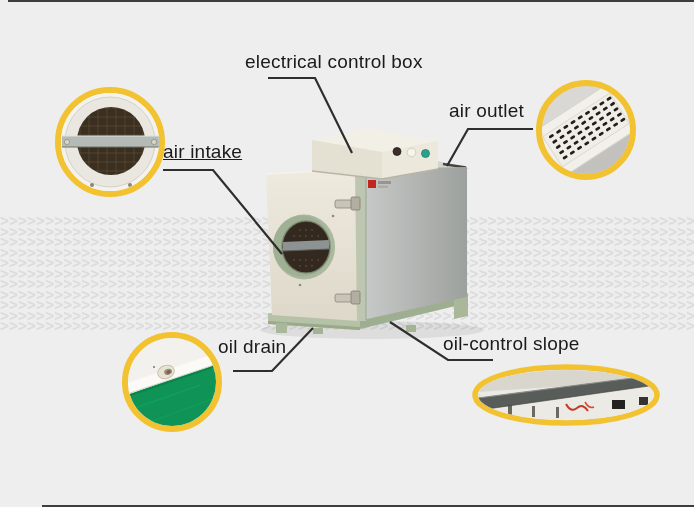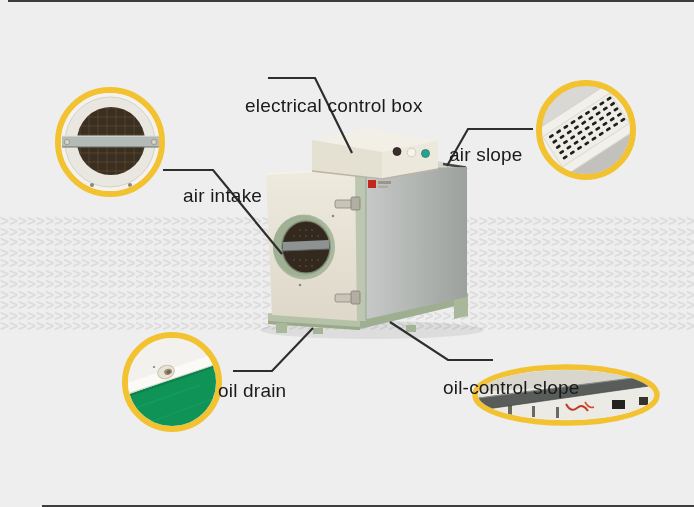--- a/index.html
+++ b/index.html
@@ -13,25 +13,25 @@
   #bottom-line{bottom:0;left:42px;right:0;}
   #chevrons{
     position:absolute;top:216px;left:0;width:694px;height:116px;
     overflow:hidden;color:#dcdcdc;
     font:bold 15px/10.5px "DejaVu Sans Mono",monospace;
     white-space:nowrap;user-select:none;z-index:1;
   }
   #scene-svg{position:absolute;top:0;left:0;z-index:2;}
   .callout{
     position:absolute;z-index:3;color:#1a1a1a;font-size:19px;
-    font-weight:500;letter-spacing:.2px;white-space:nowrap;margin-top:44px;
+    font-weight:500;letter-spacing:.2px;white-space:nowrap;
   }
   #label-ecb{left:245px;top:51px;}
   #label-air-outlet{left:449px;top:100px;}
-  #label-air-intake{left:183px;top:141px;}
+  #label-air-intake{left:163px;top:141px;text-decoration:underline;}
   #label-oil-drain{left:218px;top:336px;}
   #label-slope{left:443px;top:333px;}
 </style>
 </head>
 <body>
 
 <div id="stage">
 
   <div id="top-line" class="edge-line"></div>
   <div id="bottom-line" class="edge-line"></div>
@@ -291,17 +291,17 @@
         <rect x="612" y="400" width="13" height="9" fill="#24221f"></rect>
         <rect x="639" y="397" width="9" height="8" fill="#35332e"></rect>
         <polygon points="478,398 656,375 656,385 480,410" fill="#595d5a"></polygon>
         <line x1="478" y1="398" x2="656" y2="375" stroke="#888c88" stroke-width="1.2"></line>
         <line x1="480" y1="410" x2="656" y2="385" stroke="#3a3c3a" stroke-width="1" opacity="0.6"></line>
       </g>
     </g>
   </svg>
 
   <div id="label-ecb" class="callout">electrical control box</div>
-  <div id="label-air-outlet" class="callout">air slope</div>
+  <div id="label-air-outlet" class="callout">air outlet</div>
   <div id="label-air-intake" class="callout">air intake</div>
   <div id="label-slope" class="callout">oil-control slope</div>
   <div id="label-oil-drain" class="callout">oil drain</div>
 </div>
 
 </body></html>

